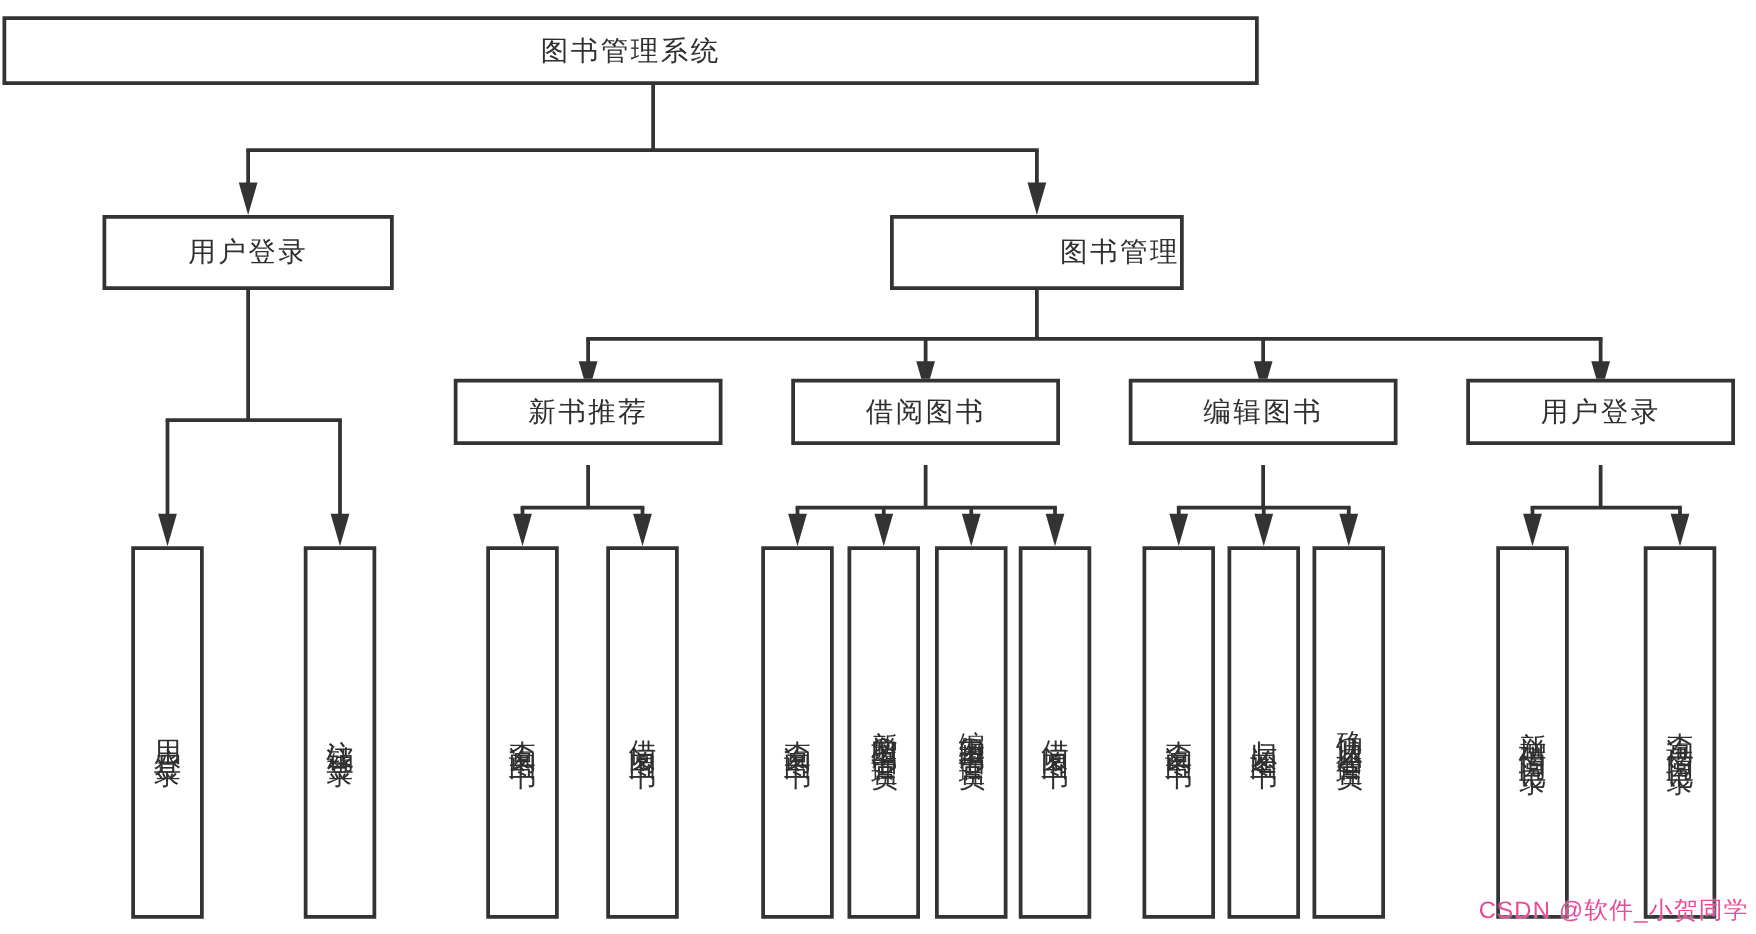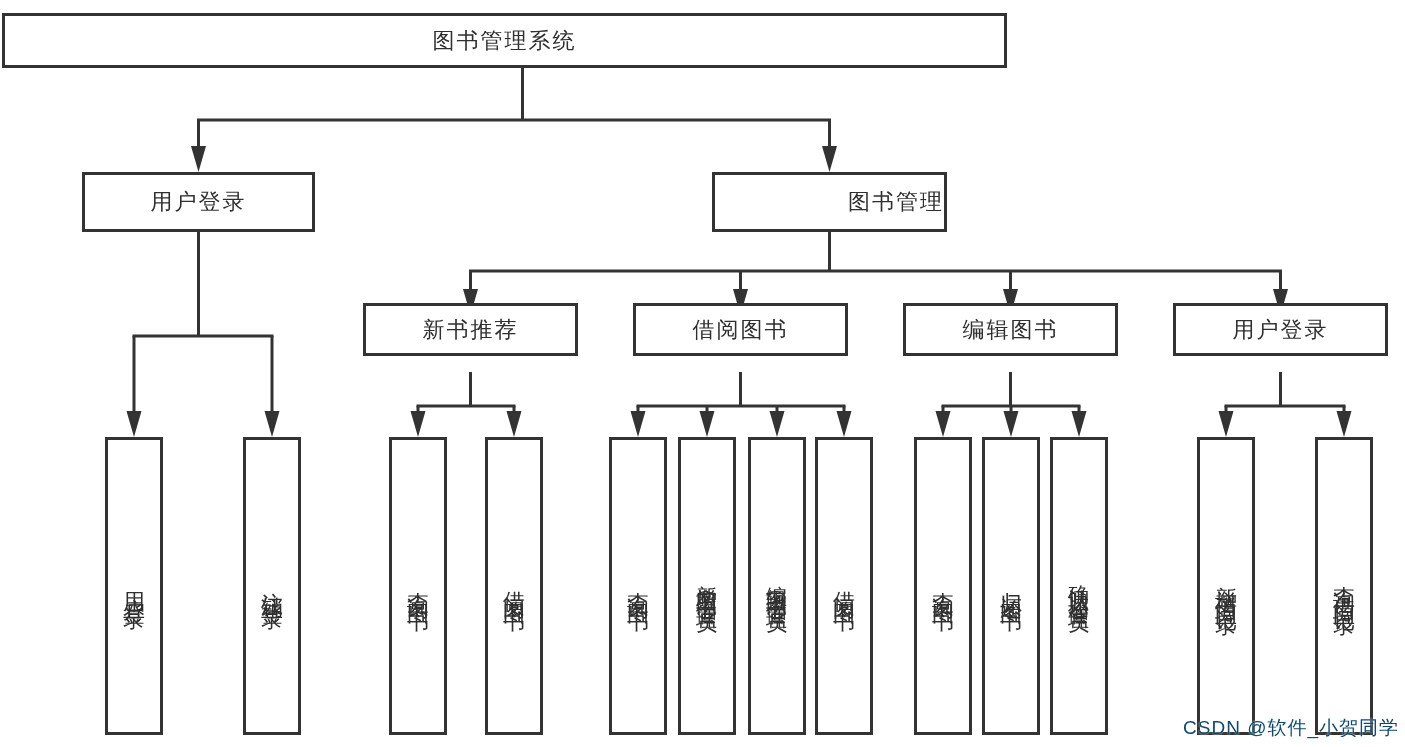--- a/index.html
+++ b/index.html
@@ -52,21 +52,21 @@
     letter-spacing: 6px;
     color: #2f2f2f;
     line-height: 1;
   }
   .leaf .vtext.long { font-size: 21px; letter-spacing: 4px; }
   .watermark {
     position: absolute;
     right: 6px;
     bottom: 6px;
     font-size: 19px;
-    color: #0c4a6e;
+    color: #ec4899;
     text-shadow: 0 0 2px #ffffff;
     letter-spacing: 1px;
     z-index: 5;
   }
 </style>
 </head>
 <body>
 
 <div class="stage">
 

